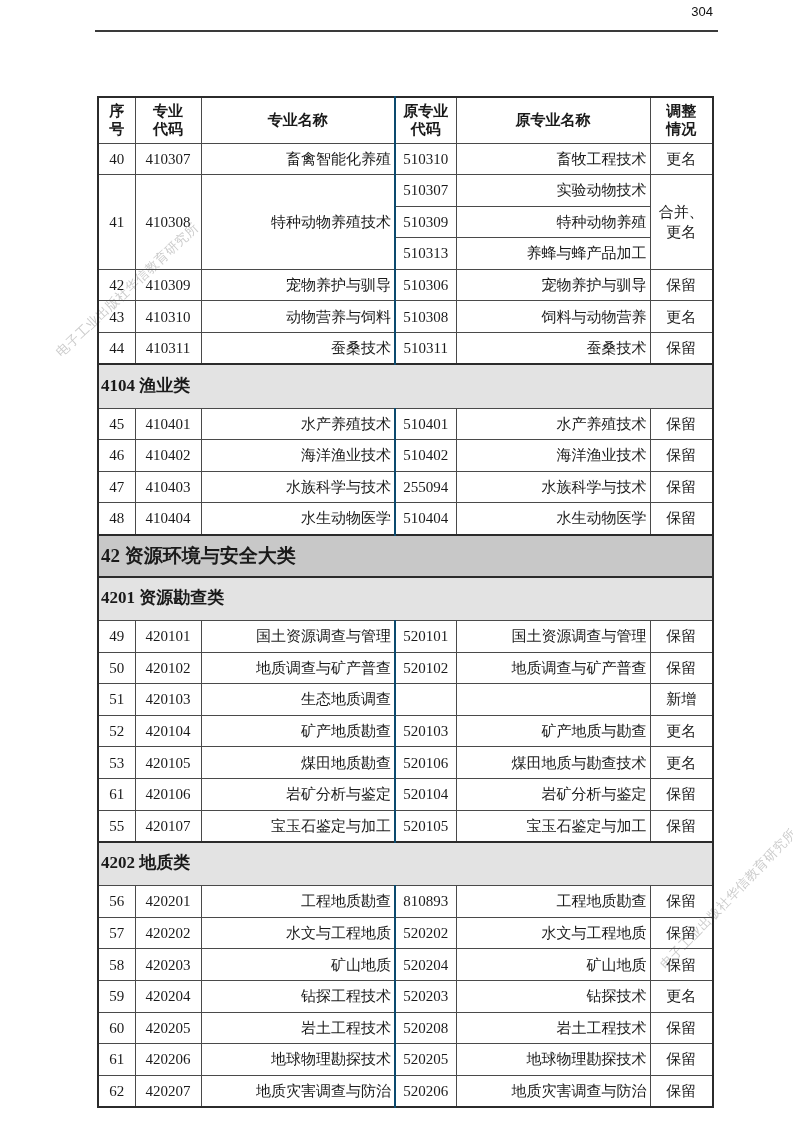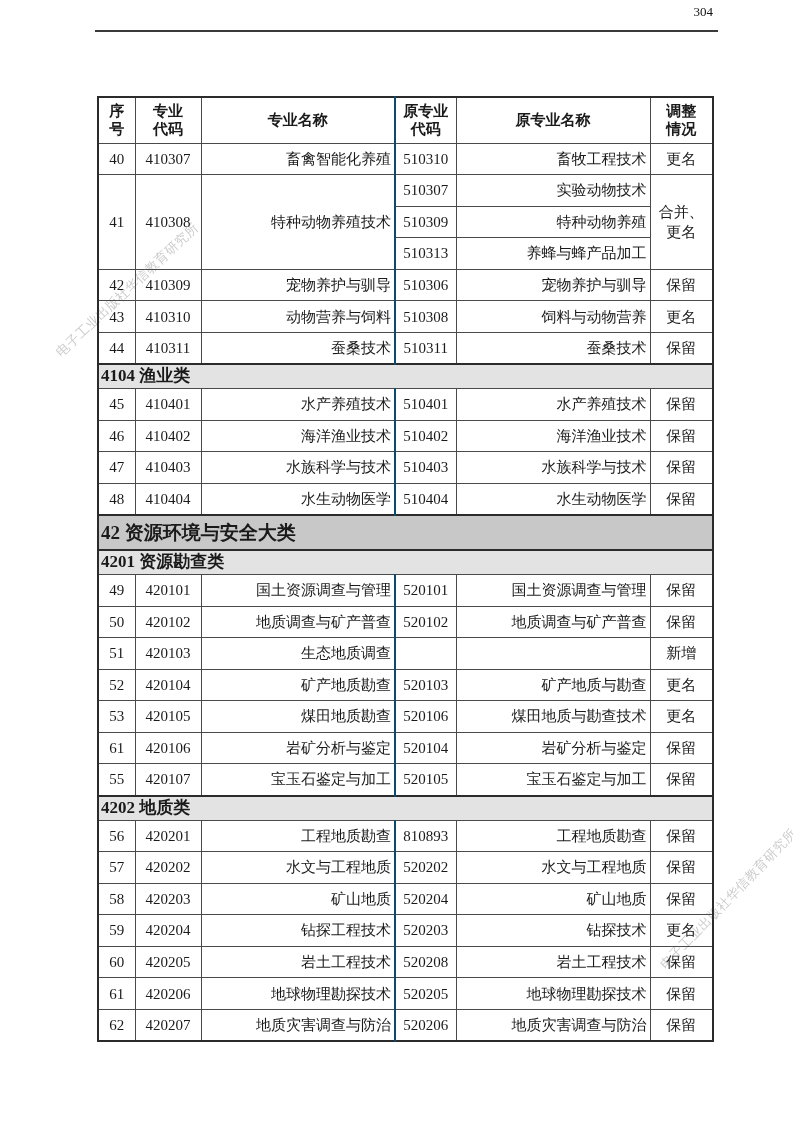--- a/index.html
+++ b/index.html
@@ -2,21 +2,21 @@
 <html><head>
 <meta charset="utf-8">
 <style>
   html,body{margin:0;padding:0;}
   body{
     width:793px;height:1122px;position:relative;background:#ffffff;
     font-family:"Liberation Serif", serif;color:#1a1a1a;overflow:hidden;
   }
   .page-number{
     position:absolute;top:4px;right:80px;
-    font-family:Liberation Serif, serif;font-size:13px;color:#111;
+    font-family:Liberation Sans, sans-serif;font-size:13px;color:#111;
   }
   .top-rule{
     position:absolute;left:95px;top:30px;width:623px;height:2px;background:#3a3a3a;
   }
   .watermark{
     position:absolute;white-space:nowrap;color:#a9a9a9;opacity:.6;
     font-size:13px;letter-spacing:.5px;pointer-events:none;z-index:0;
     font-family:"Liberation Serif", serif;
   }
   .wm-left{left:33px;top:281px;transform:rotate(-43deg);transform-origin:center;}
@@ -32,26 +32,26 @@
   .doc-table{border:2px solid #2b2b2b;}
   tr.hdr{height:46px;}
   tr.hdr td{
     font-weight:bold;text-align:center;white-space:pre-line;font-size:15px;line-height:1.25;
   }
   tr.data-row{height:31.6px;}
   td.c-no,td.c-code{text-align:center;}
   td.c-status{text-align:center;padding:0 1px;margin-left:12px;}
   td.c-name{text-align:right;}
   td.div-r{border-right:2px solid #0c4a6e;}
-  tr.sec-sub{height:24px;}
+  tr.sec-sub{height:44px;}
   tr.sec-sub td{
     background:#e3e3e3;font-weight:bold;font-size:17px;padding-left:2px;
     border-top:2px solid #2b2b2b;border-bottom:1px solid #4a4a4a;
   }
-  tr.sec-major{height:35px;}
+  tr.sec-major{height:42px;}
   tr.sec-major td{
     background:#c8c8c8;font-weight:bold;font-size:19px;padding-left:2px;
     border-top:2px solid #2b2b2b;border-bottom:2px solid #2b2b2b;
   }
 </style>
 </head>
 <body>
 
 <div class="page-number">304</div>
 <div class="top-rule"></div>
@@ -144,21 +144,21 @@
         <td class="c-code">410402</td>
         <td class="c-name div-r">海洋渔业技术</td>
         <td class="c-code">510402</td>
         <td class="c-name">海洋渔业技术</td>
         <td class="c-status">保留</td>
       </tr>
       <tr class="data-row">
         <td class="c-no">47</td>
         <td class="c-code">410403</td>
         <td class="c-name div-r">水族科学与技术</td>
-        <td class="c-code">510403</td>
+        <td class="c-code">255094</td>
         <td class="c-name">水族科学与技术</td>
         <td class="c-status">保留</td>
       </tr>
       <tr class="data-row">
         <td class="c-no">48</td>
         <td class="c-code">410404</td>
         <td class="c-name div-r">水生动物医学</td>
         <td class="c-code">510404</td>
         <td class="c-name">水生动物医学</td>
         <td class="c-status">保留</td>

